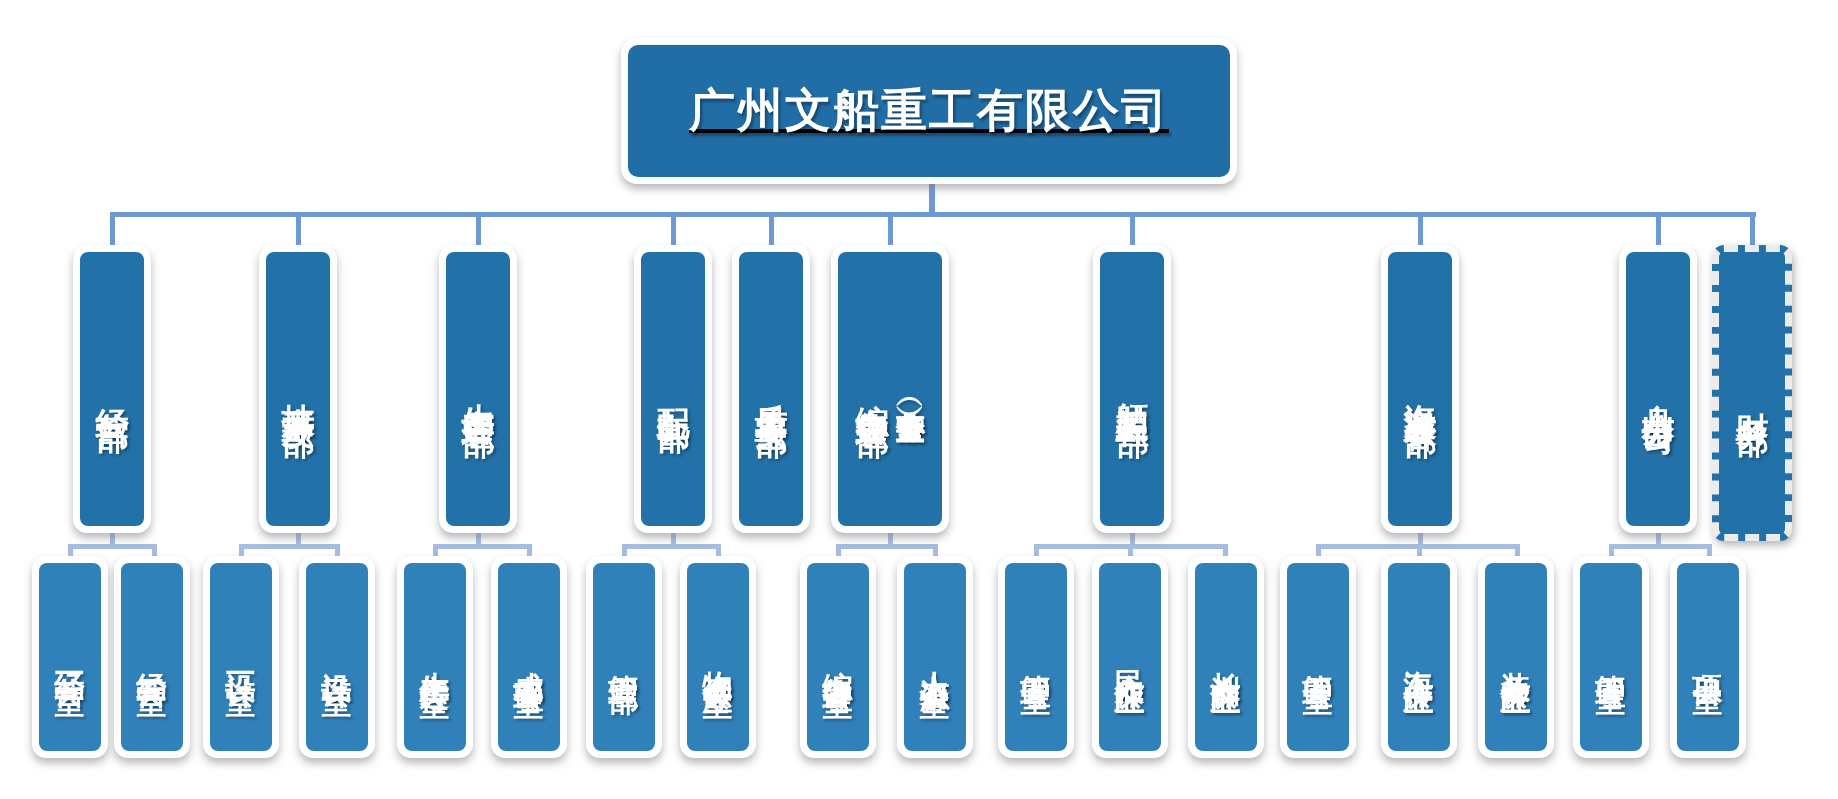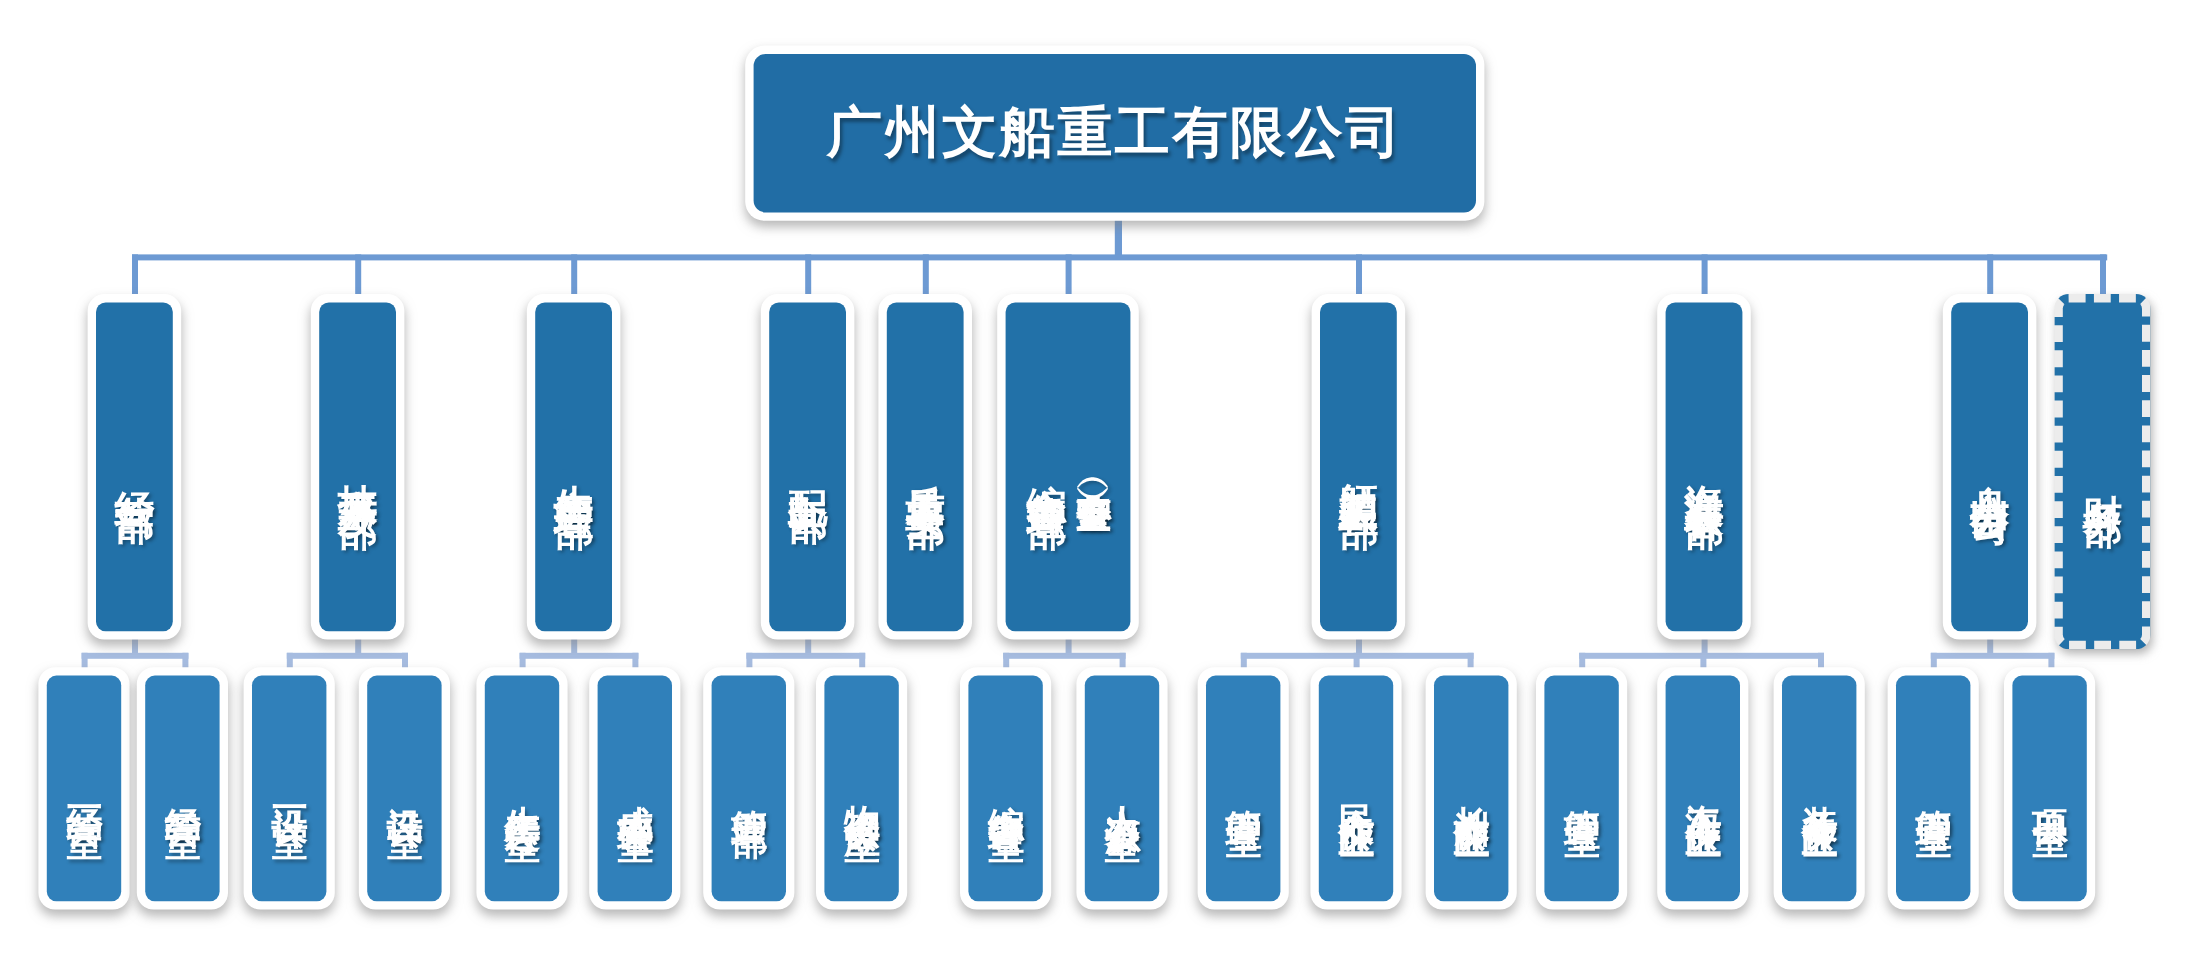--- a/index.html
+++ b/index.html
@@ -18,21 +18,21 @@
   .middrop{position:absolute;width:5px;background:#a6bce0;z-index:1;}
   
   .card{
     position:absolute;background:#ffffff;border-radius:14px;padding:7px;
     box-shadow:0 5px 9px rgba(125,125,125,.55);box-sizing:border-box;z-index:2;
   }
   .fill{
     width:100%;height:100%;border-radius:8px;
     display:flex;align-items:center;justify-content:center;gap:4px;
   }
-  .root-card{left:621px;top:38px;width:616px;height:146px;border-radius:16px;}
+  .root-card{left:621px;top:38px;width:616px;height:146px;border-radius:16px;text-decoration:underline;}
   .root-card .fill{background:#216da5;border-radius:10px;}
   .root-label{
     color:#fff;font-weight:bold;font-size:46px;letter-spacing:2px;white-space:nowrap;
     text-shadow:2px 3px 3px rgba(0,0,0,.35);
   }
   .lvl2{top:245px;width:78px;height:288px;}
   .lvl2 .fill{background:#2271a8;}
   .lvl2.wide{width:118px;left:831px;}
   .lvl3{top:556px;width:76px;height:202px;}
   .lvl3 .fill{background:#3080ba;}

